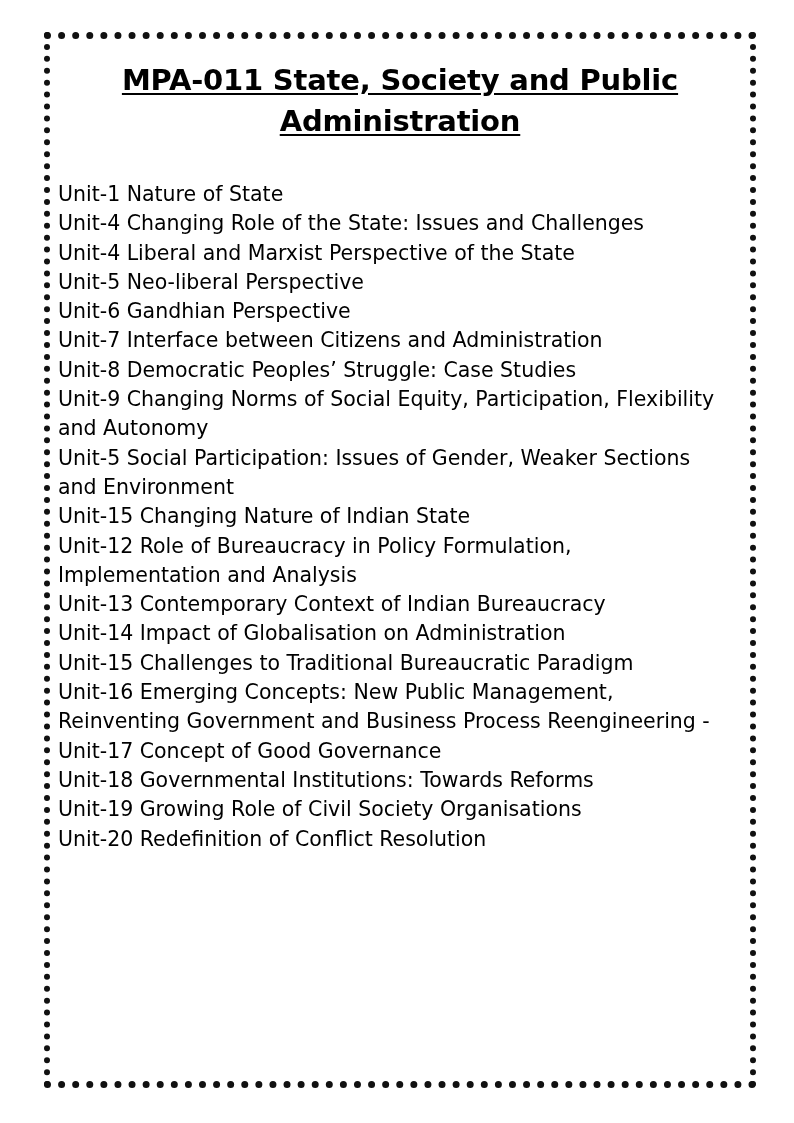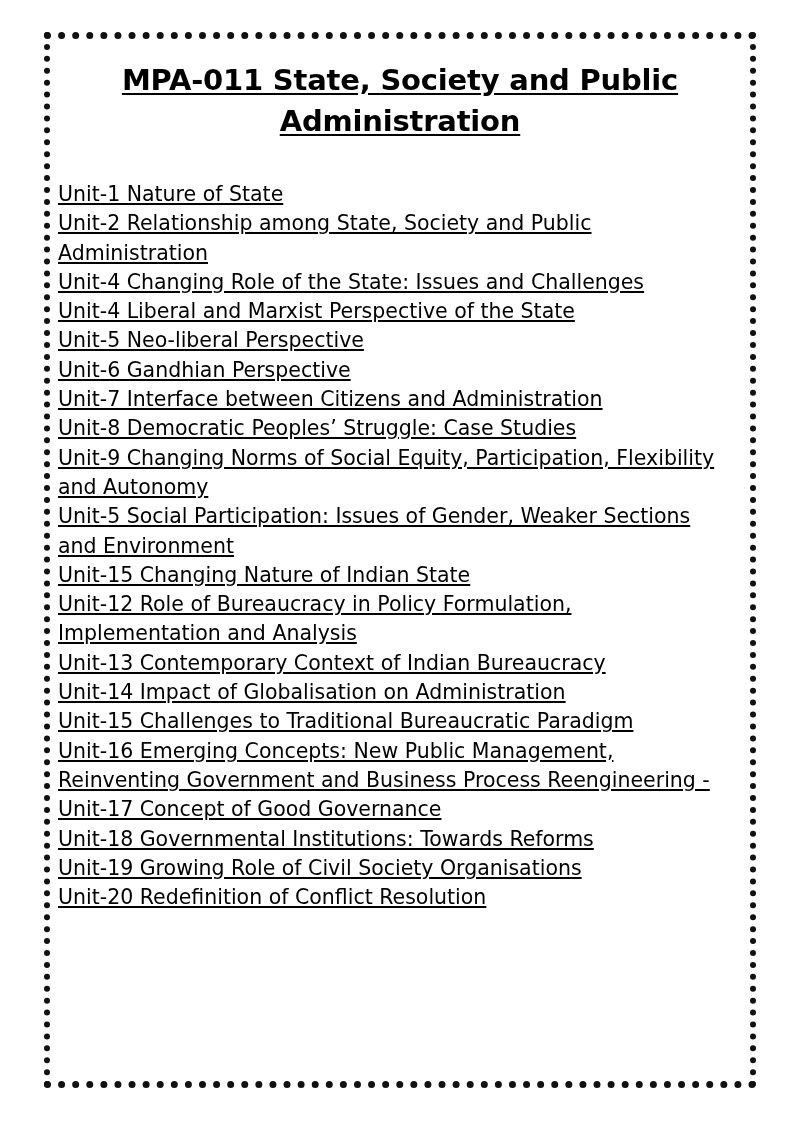--- a/index.html
+++ b/index.html
@@ -70,37 +70,35 @@
 
   .unit-item {
     font-family: "DejaVu Sans", sans-serif;
     font-size: 20.5px;
     line-height: 29.3px;
     color: #000000;
     padding: 0;
     margin: 0;
     text-align: left;
     max-width: 672px;
-    text-decoration: underline;
   }
 </style>
 </head>
 <body>
 
 <div class="page">
 
   <div class="page-border"></div>
 
   <div class="content">
 
     <h1 class="doc-title">MPA-011 State, Society and Public Administration</h1>
 
     <ul class="unit-list">
       <li class="unit-item">Unit-1 Nature of State</li>
-      <li class="unit-item">Unit-2 Relationship among State, Society and Public Administration</li>
       <li class="unit-item">Unit-4 Changing Role of the State: Issues and Challenges</li>
       <li class="unit-item">Unit-4 Liberal and Marxist Perspective of the State</li>
       <li class="unit-item">Unit-5 Neo-liberal Perspective</li>
       <li class="unit-item">Unit-6 Gandhian Perspective</li>
       <li class="unit-item">Unit-7 Interface between Citizens and Administration</li>
       <li class="unit-item">Unit-8 Democratic Peoples’ Struggle: Case Studies</li>
       <li class="unit-item">Unit-9 Changing Norms of Social Equity, Participation, Flexibility and Autonomy</li>
       <li class="unit-item">Unit-5 Social Participation: Issues of Gender, Weaker Sections and Environment</li>
       <li class="unit-item">Unit-15 Changing Nature of Indian State</li>
       <li class="unit-item">Unit-12 Role of Bureaucracy in Policy Formulation, Implementation and Analysis</li>

